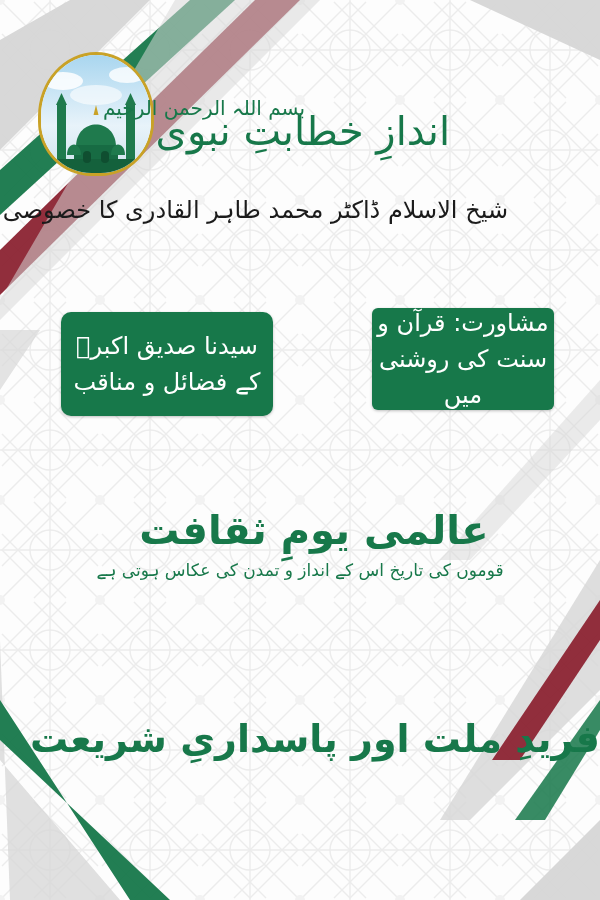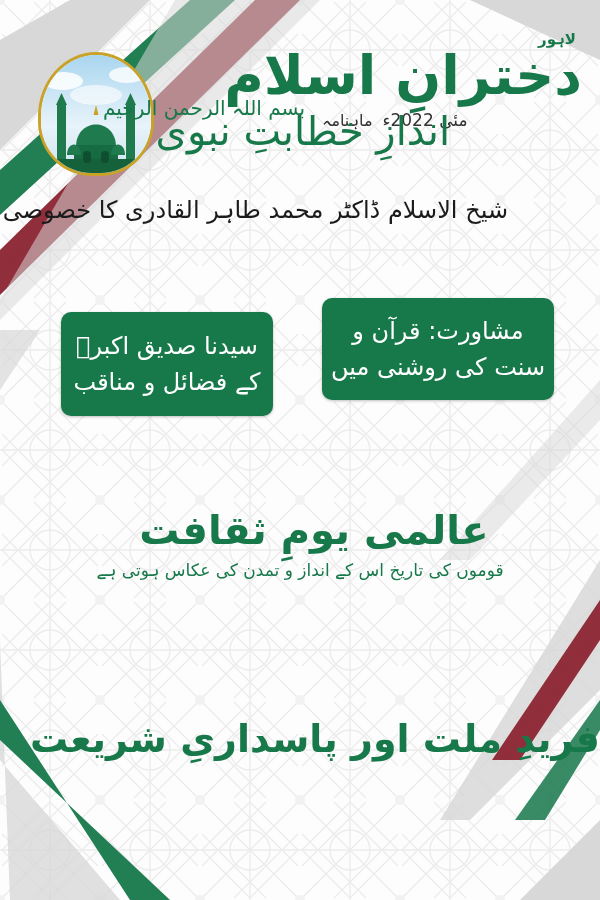--- a/index.html
+++ b/index.html
@@ -142,21 +142,21 @@
     justify-content: center;
     text-align: center;
     padding: 10px 4px;
     box-sizing: border-box;
     line-height: 1.5;
     font-size: 24px;
     z-index: 4;
     box-shadow: 0 1px 3px rgba(0,0,0,.25);
     margin-left: 19px;
   }
-  #box-right { right: 46px; top: 298px; width: 232px; height: 102px; }
+  #box-right { right: 46px; top: 308px; width: 182px; height: 102px; border-radius: 6px; }
   #box-left  { left: 42px;  top: 312px; width: 212px; height: 104px; }
 
   
   .mid-block {
     position: absolute;
     left: 0; right: 0;
     top: 506px;
     text-align: center;
     z-index: 4;
     direction: rtl;
@@ -279,28 +279,20 @@
         <path d="M26 100 C26 86 40 86 40 100 Z" fill="#1f7a4d"></path>
         <path d="M70 100 C70 86 84 86 84 100 Z" fill="#1f7a4d"></path>
         <rect x="0" y="104" width="110" height="14" fill="#14613c"></rect>
         <g fill="#0f4e30">
           <rect x="42" y="96" width="8" height="12" rx="4"></rect>
           <rect x="60" y="96" width="8" height="12" rx="4"></rect>
         </g>
       </svg>
     </div>
 
-    <div class="masthead">
-      <div class="masthead-city">لاہور</div>
-      <div class="masthead-title">دخترانِ اسلام</div>
-      <div class="masthead-row">
-        <div class="masthead-date">مئی 2022ء</div>
-        <div class="masthead-sub">ماہنامہ</div>
-      </div>
-    </div>
 
     <div class="bismillah">بسم اللہ الرحمن الرحیم</div>
     <div class="title-green">اندازِ خطابتِ نبوی</div>
     <div class="subtitle-line">شیخ الاسلام ڈاکٹر محمد طاہر القادری کا خصوصی خطاب</div>
   </div>
 
   <div class="box" id="box-right">مشاورت: قرآن و سنت کی روشنی میں</div>
   <div class="box" id="box-left">سیدنا صدیق اکبرؓ کے فضائل و مناقب</div>
 
   <div class="mid-block">

